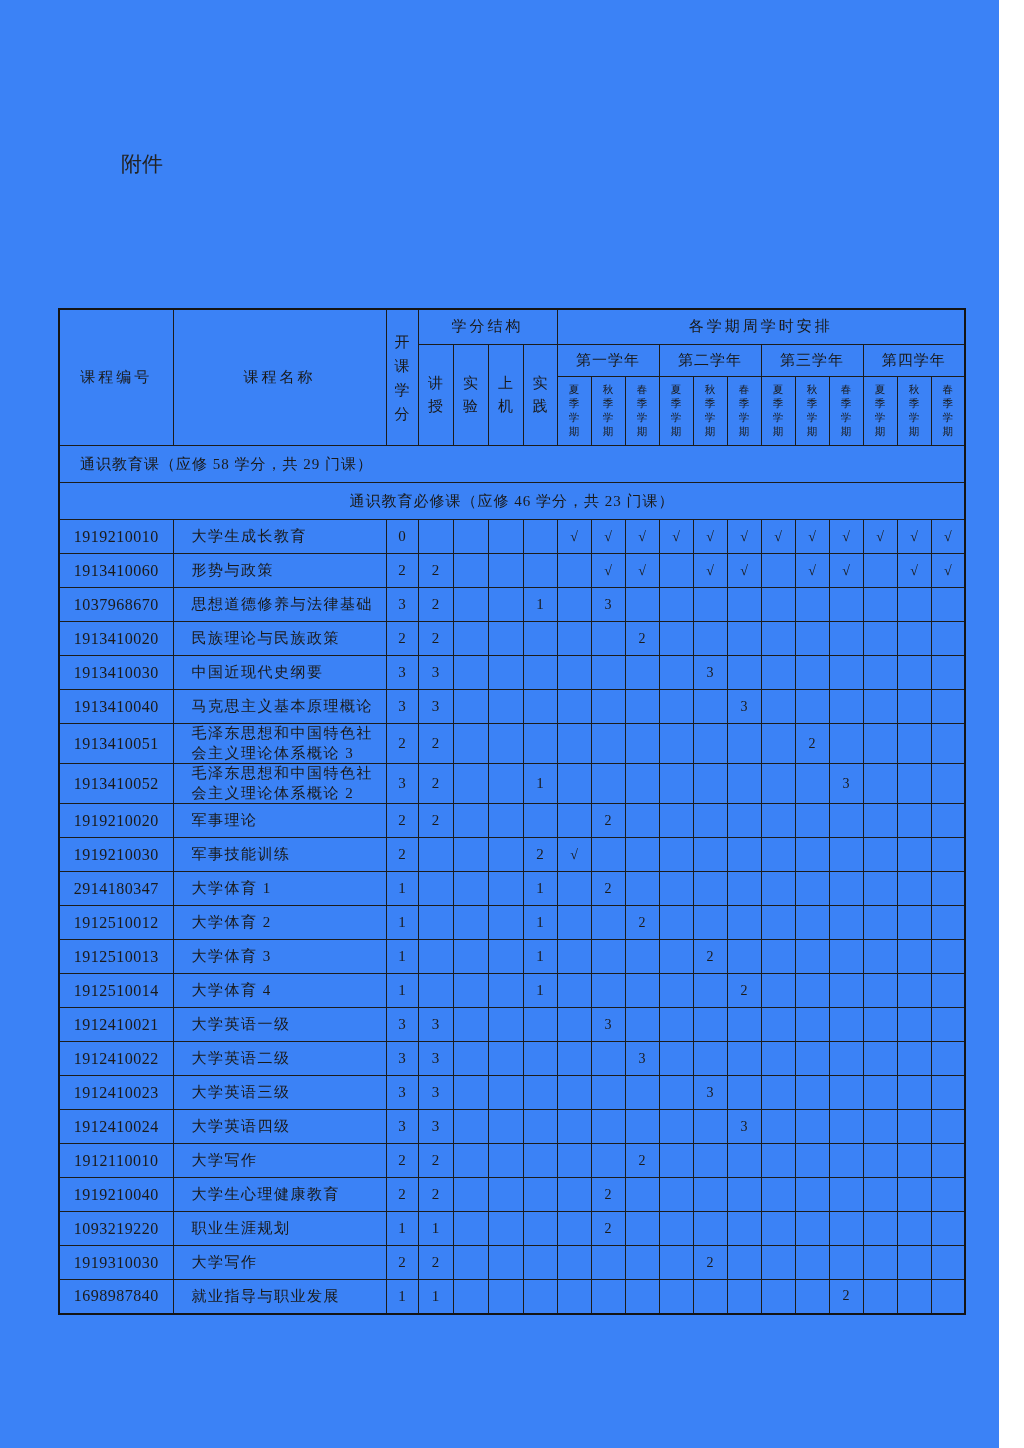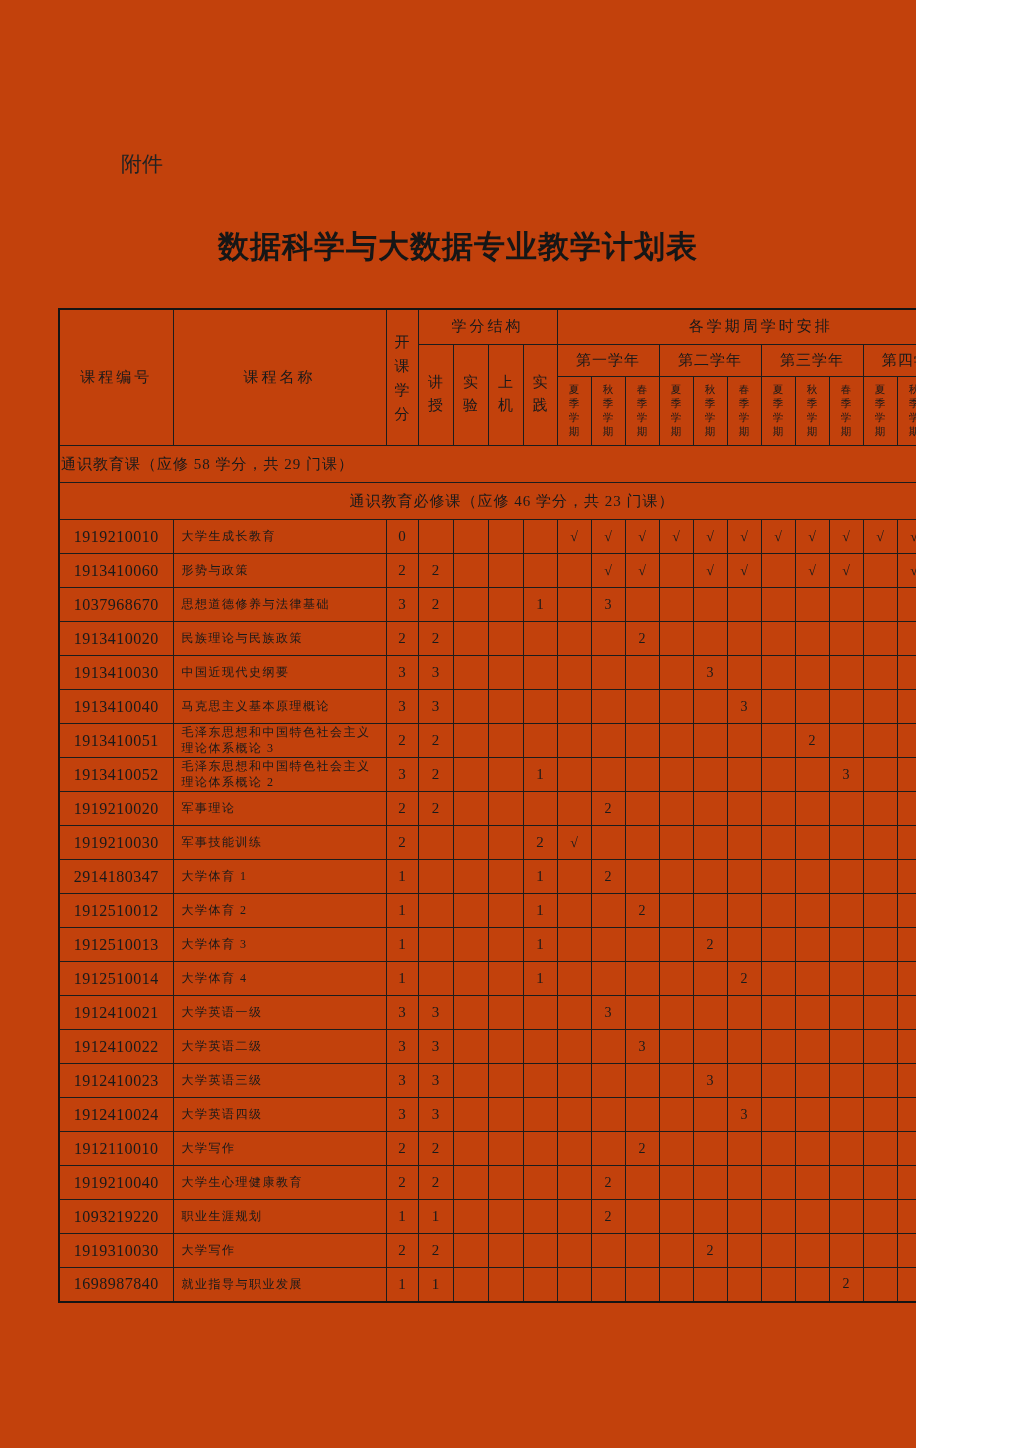--- a/index.html
+++ b/index.html
@@ -1,17 +1,17 @@
 <!DOCTYPE html>
 <html><head>
 <meta charset="utf-8">
 <style>
   html,body { margin:0; padding:0; background:#ffffff; }
   .page {
-    position:relative; width:916px; height:1448px; background:#c2410c;
+    position:relative; width:999px; height:1448px; background:#3b82f6;
     font-family:"Liberation Serif","DejaVu Serif",serif; color:#1a1a1a;
     overflow:hidden;
   }
   .attachment {
     position:absolute; left:121px; top:150px;
     font-family:"Liberation Sans","DejaVu Sans",sans-serif;
     font-size:21px; color:#222;
   }
   .doc-title {
     position:absolute; left:0; right:0; top:226px; text-align:center;
@@ -32,41 +32,40 @@
   .plan-table thead tr.hr1 { height:35px; }
   .plan-table thead tr.hr2 { height:32px; }
   .plan-table thead tr.hr3 { height:66px; }
   .h-main  { font-size:15px; letter-spacing:3px; }
   .h-year  { font-size:12px; letter-spacing:1px; }
   .vtext {
     display:inline-block; width:1.15em; margin:6px auto;
     word-break:break-all; white-space:normal; text-align:center;
   }
   .v-credits { font-size:15px; line-height:1.6; letter-spacing:0; }
-  .v-sub     { font-size:15px; line-height:1.55; letter-spacing:0;font-family:Liberation Mono, monospace; }
+  .v-sub     { font-size:15px; line-height:1.55; letter-spacing:0; }
   .v-sem     { font-size:10.5px; line-height:1.35; letter-spacing:0; }
   .section-cell { height:36px; font-size:15.5px; letter-spacing:1px; }
-  .section-cell.left  { text-align:left; padding-left:1px; }
+  .section-cell.left  { text-align:left; padding-left:20px; }
   .section-cell.center{ text-align:center; }
   tr.course-row { height:34px; }
   td.code-cell { font-size:16px; letter-spacing:0.5px; }
   td.name-cell {
-    text-align:left; padding-left:8px; padding-right:4px;
-    font-size:12px; letter-spacing:1.5px; line-height:1.3;
+    text-align:left; padding-left:18px; padding-right:4px;
+    font-size:15px; letter-spacing:1.5px; line-height:1.3;
   }
   td.sem-cell { font-size:14px; }
 </style>
 </head>
 <body>
 
 <div class="page">
 
   <div class="attachment">附件</div>
 
-  <div class="doc-title">数据科学与大数据专业教学计划表</div>
 
   <table class="plan-table">
     <colgroup>
       <col style="width:114px">
         <col style="width:213px">
         <col style="width:32px">
       <col style="width:35px">
         <col style="width:35px">
         <col style="width:35px">
         <col style="width:34px">

